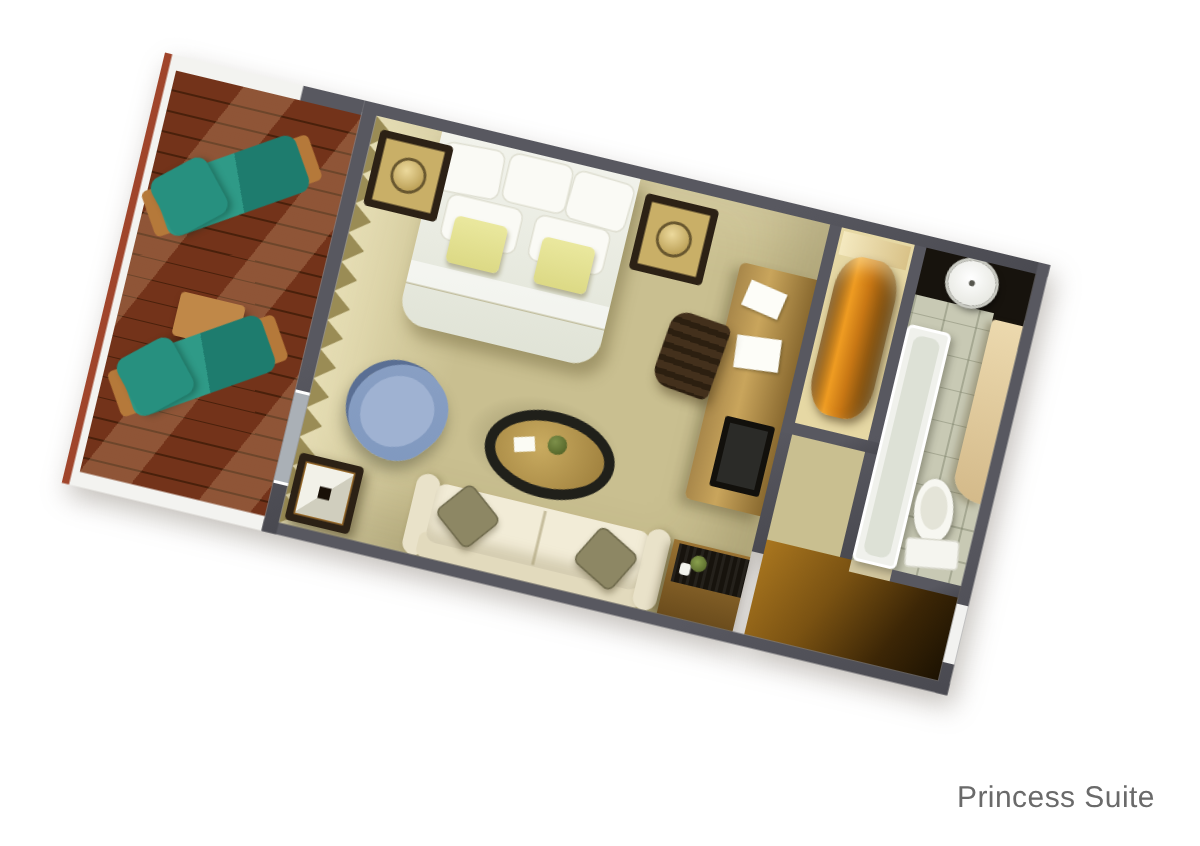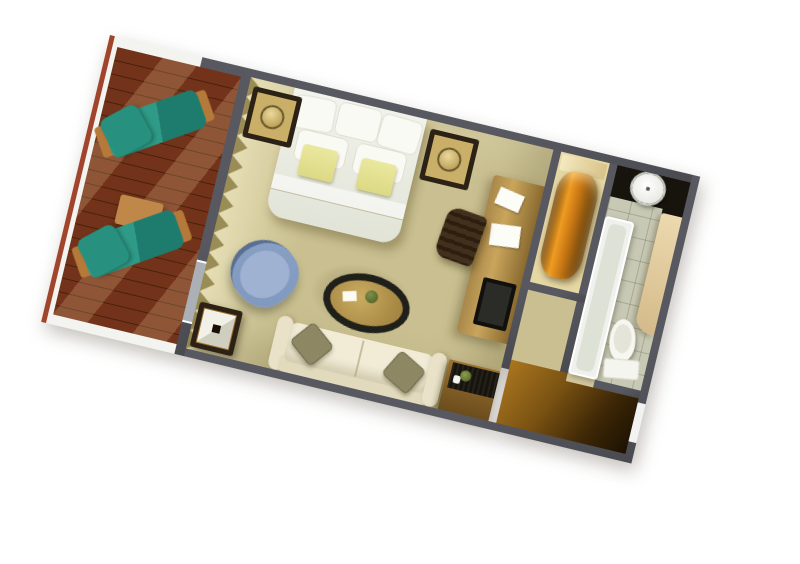--- a/index.html
+++ b/index.html
@@ -211,13 +211,14 @@
     <div class="doorwhite"></div>
     <div class="wall" style="left:137px;top:287px;width:470px;height:8px;"></div>
     <div class="wall" style="left:137px;top:0;width:10px;height:295px;"></div>
     <div class="glass"></div>
     <div class="wall" style="left:458px;top:8px;width:8px;height:224px;"></div>
     <div class="wall" style="left:516px;top:8px;width:8px;height:214px;"></div>
     <div class="wall" style="left:458px;top:142px;width:66px;height:8px;"></div>
     <div class="wall" style="left:552px;top:222px;width:47px;height:8px;"></div>
   </div>
 
+  <div class="caption">Princess Suite</div>
 </div>
 
 </body></html>

